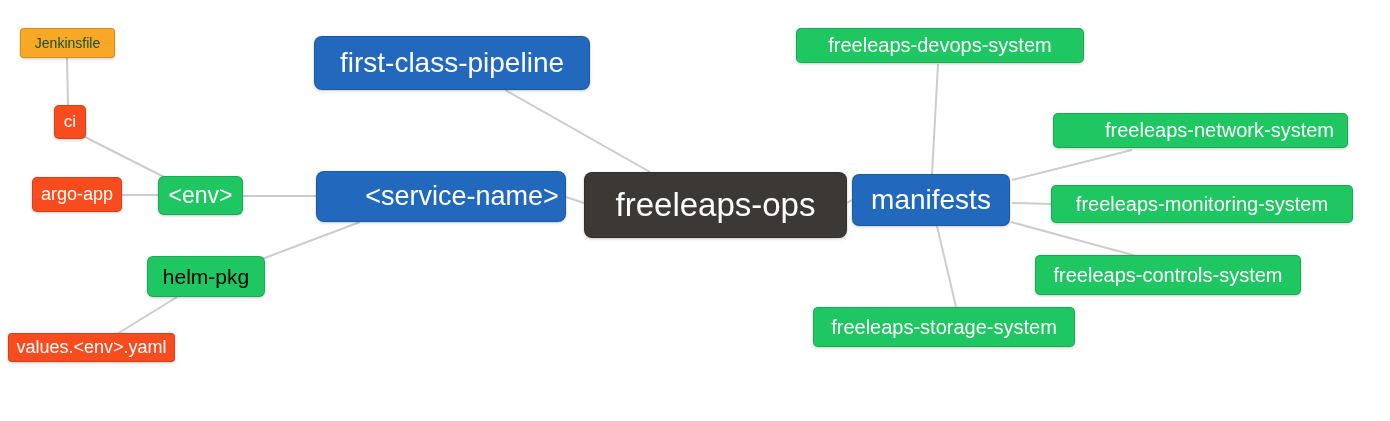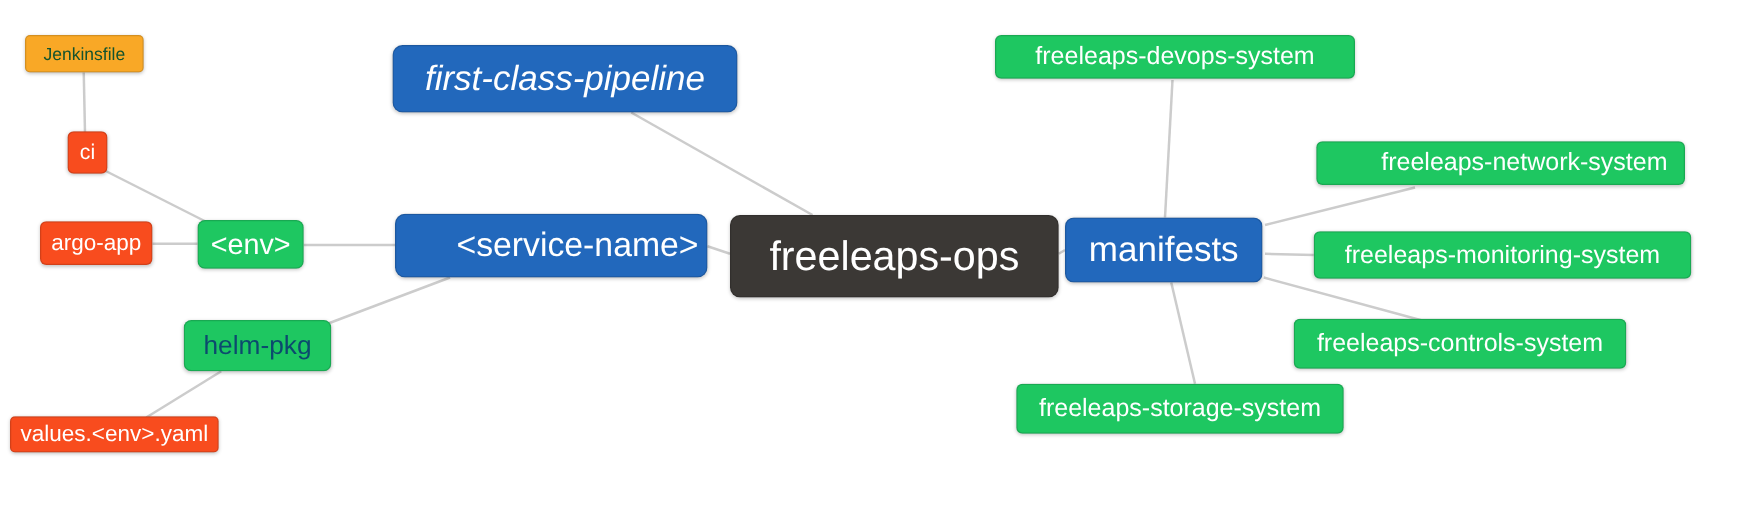--- a/index.html
+++ b/index.html
@@ -28,21 +28,21 @@
     border:1px solid rgba(0,0,0,0.15);
     box-shadow:0 1px 3px rgba(0,0,0,0.22);
     cursor:pointer;
     user-select:none;
   }
   
   .n-jenkinsfile          {left:20px;  top:28px;  width:95px;  height:30px; font-size:14px; border-radius:4px;}
   .n-ci                   {left:54px;  top:105px; width:32px;  height:34px; font-size:17px; border-radius:5px;}
   .n-argo-app             {left:32px;  top:177px; width:90px;  height:35px; font-size:18px; border-radius:5px;}
   .n-env                  {left:158px; top:176px; width:85px;  height:39px; font-size:23px;}
-  .n-first-class-pipeline {left:314px; top:36px;  width:276px; height:54px; font-size:28px; border-radius:8px;font-style:italic;}
+  .n-first-class-pipeline {left:314px; top:36px;  width:276px; height:54px; font-size:28px; border-radius:8px;}
   .n-service-name         {left:316px; top:171px; width:250px; height:51px; font-size:27px; border-radius:8px;}
   .n-freeleaps-ops        {left:584px; top:172px; width:263px; height:66px; font-size:33px; border-radius:8px;}
   .n-manifests            {left:852px; top:174px; width:158px; height:52px; font-size:28px; border-radius:7px;}
   .n-helm-pkg             {left:147px; top:256px; width:118px; height:41px; font-size:21px;}
   .n-values-yaml          {left:8px;   top:333px; width:167px; height:29px; font-size:18px; border-radius:4px;}
   .n-devops-system        {left:796px; top:28px;  width:288px; height:35px; font-size:20px; border-radius:5px;}
   .n-network-system       {left:1053px;top:113px; width:295px; height:35px; font-size:20px; border-radius:5px;padding-left:38px;}
   .n-monitoring-system    {left:1051px;top:185px; width:302px; height:38px; font-size:20px; border-radius:5px;}
   .n-controls-system      {left:1035px;top:255px; width:266px; height:40px; font-size:20px; border-radius:5px;}
   .n-storage-system       {left:813px; top:307px; width:262px; height:40px; font-size:20px; border-radius:5px;}
@@ -70,21 +70,21 @@
   </svg>
 
   <div class="node n-jenkinsfile" style="background: rgb(249, 168, 38); color: #14532d;">Jenkinsfile</div>
   <div class="node n-ci" style="background: rgb(248, 76, 30); color: rgb(255, 255, 255);">ci</div>
   <div class="node n-argo-app" style="background: rgb(248, 76, 30); color: rgb(255, 255, 255);">argo-app</div>
   <div class="node n-env" style="background: rgb(30, 199, 97); color: rgb(255, 255, 255);">&lt;env&gt;</div>
   <div class="node n-first-class-pipeline" style="background: rgb(34, 104, 188); color: rgb(255, 255, 255);">first-class-pipeline</div>
   <div class="node n-service-name" style="background: rgb(34, 104, 188); color: rgb(255, 255, 255); padding-left: 42px;">&lt;service-name&gt;</div>
   <div class="node n-freeleaps-ops" style="background: rgb(59, 56, 53); color: rgb(255, 255, 255);">freeleaps-ops</div>
   <div class="node n-manifests" style="background: rgb(34, 104, 188); color: rgb(255, 255, 255);">manifests</div>
-  <div class="node n-helm-pkg" style="background: rgb(30, 199, 97); color: #0c4a6e;">helm-pkg</div>
+  <div class="node n-helm-pkg" style="background: rgb(30, 199, 97); color: #000000;">helm-pkg</div>
   <div class="node n-values-yaml" style="background: rgb(248, 76, 30); color: rgb(255, 255, 255);">values.&lt;env&gt;.yaml</div>
   <div class="node n-devops-system" style="background: rgb(30, 199, 97); color: rgb(255, 255, 255);">freeleaps-devops-system</div>
   <div class="node n-network-system" style="background: rgb(30, 199, 97); color: rgb(255, 255, 255);">freeleaps-network-system</div>
   <div class="node n-monitoring-system" style="background: rgb(30, 199, 97); color: rgb(255, 255, 255);">freeleaps-monitoring-system</div>
   <div class="node n-controls-system" style="background: rgb(30, 199, 97); color: rgb(255, 255, 255);">freeleaps-controls-system</div>
   <div class="node n-storage-system" style="background: rgb(30, 199, 97); color: rgb(255, 255, 255);">freeleaps-storage-system</div>
 
 </div>
 
 </body></html>

